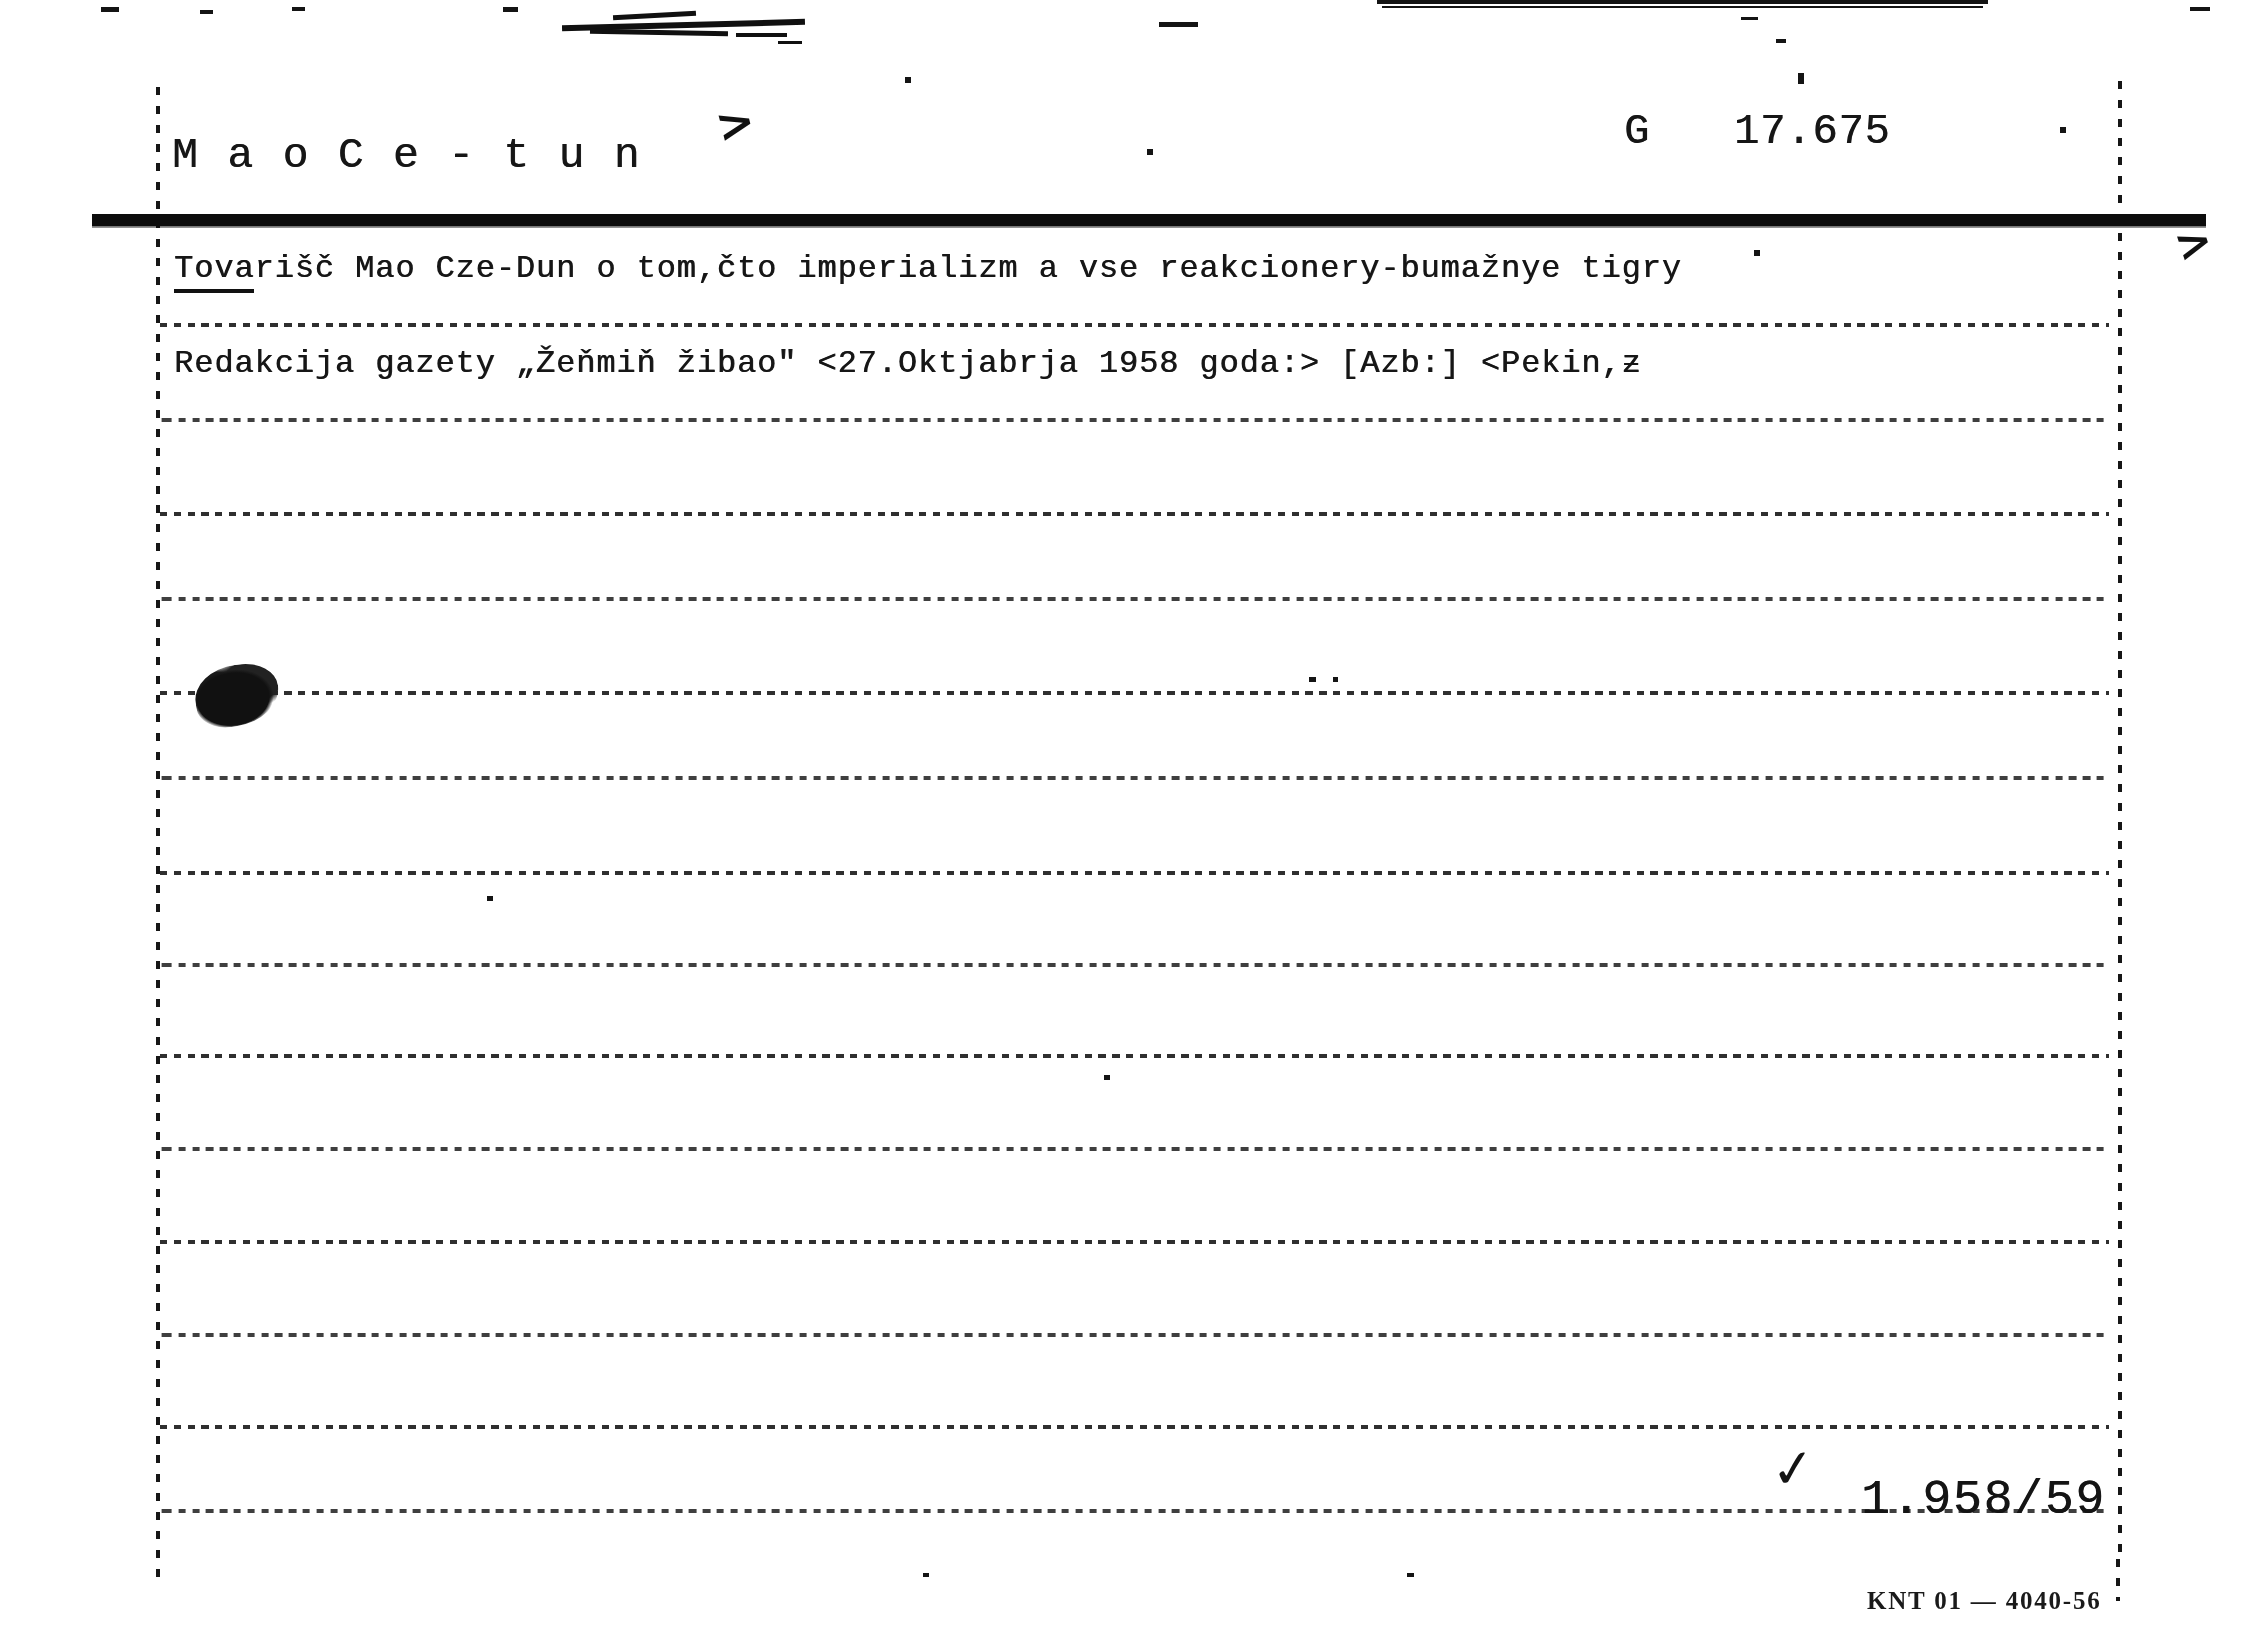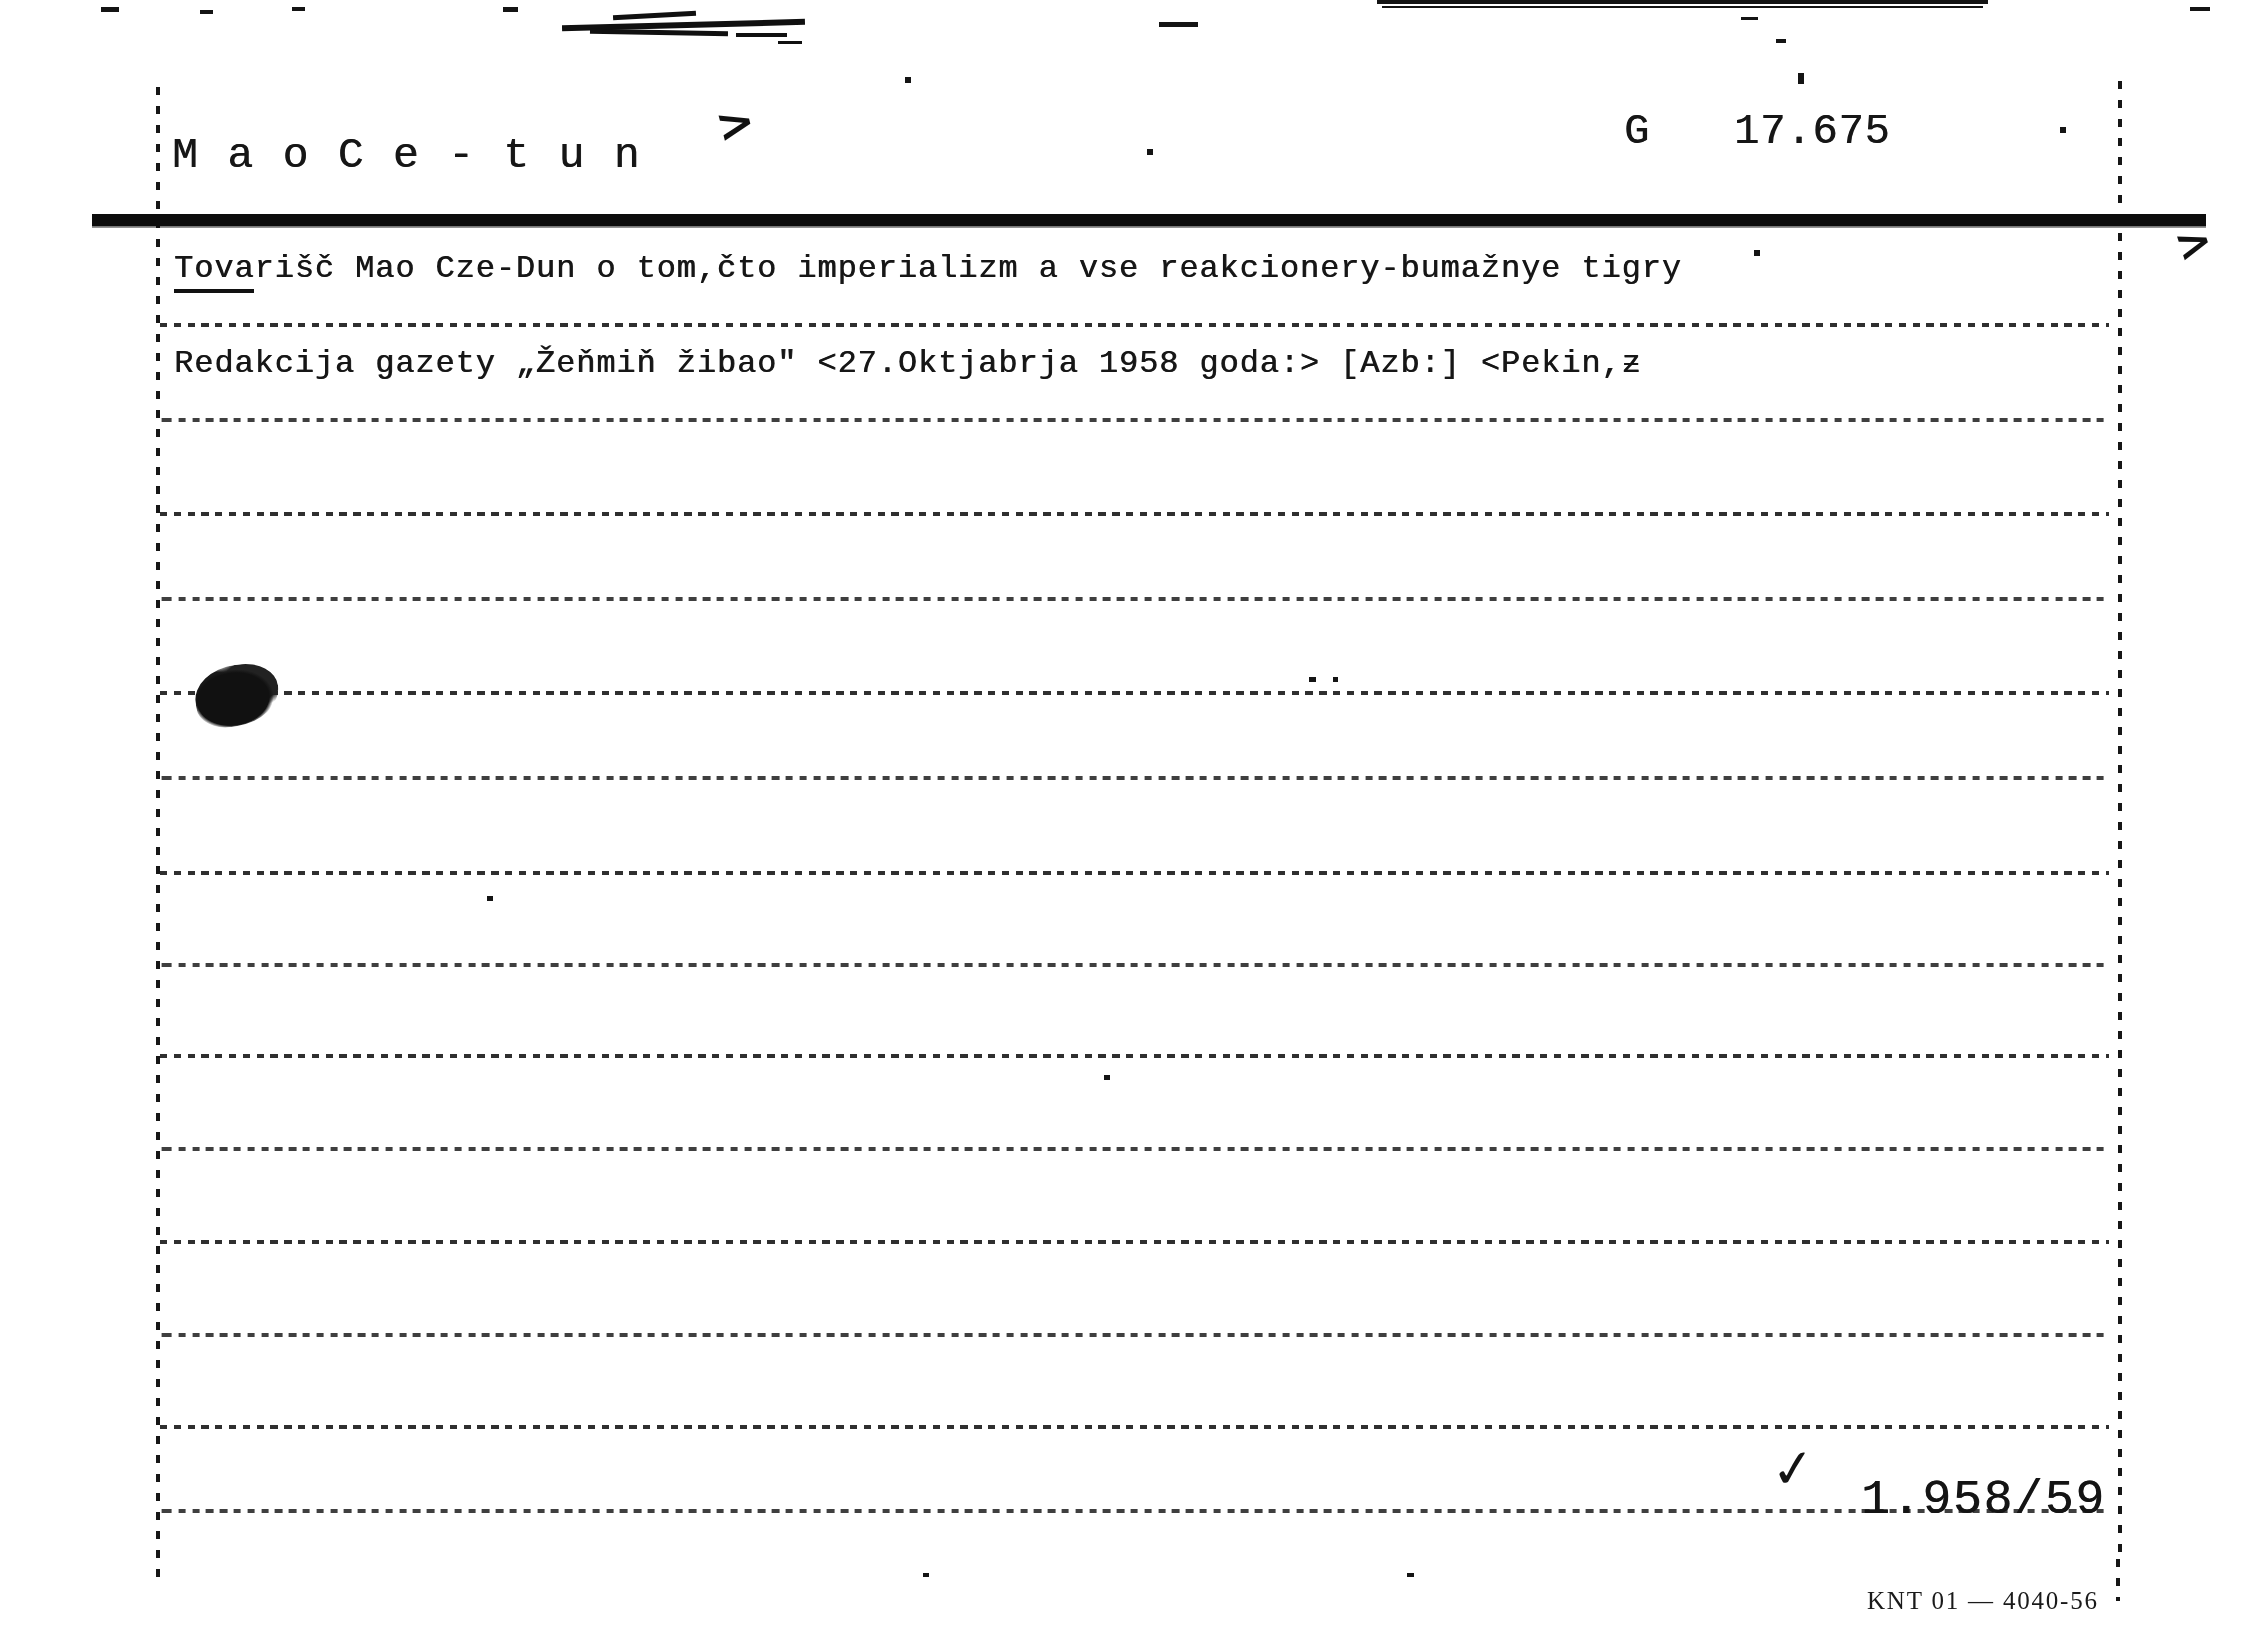--- a/index.html
+++ b/index.html
@@ -57,21 +57,21 @@
                radial-gradient(ellipse at 70% 30%, #222 0 35%, transparent 45%),
                radial-gradient(ellipse at 25% 35%, #1a1a1a 0 30%, transparent 42%);
     border-radius:55% 45% 60% 40%;
     transform:rotate(-8deg);
   }
   .scribble{position:absolute;left:562px;top:5.5px;width:253px;height:40px;}
   .scribble span{position:absolute;background:#101010;display:block;}
   .serif-small{
     position:absolute;
     font-family:"Liberation Serif","DejaVu Serif",serif;
-    font-weight:normal;
+    font-weight:bold;
     font-size:25px;
     letter-spacing:1.8px;
     color:#1a1a1a;
     white-space:nowrap;
   }
   .check{
     position:absolute;left:1771px;top:1438px;
     font-family:"DejaVu Sans",sans-serif;
     font-size:53px;font-weight:bold;color:#141414;
     transform:rotate(-6deg);

